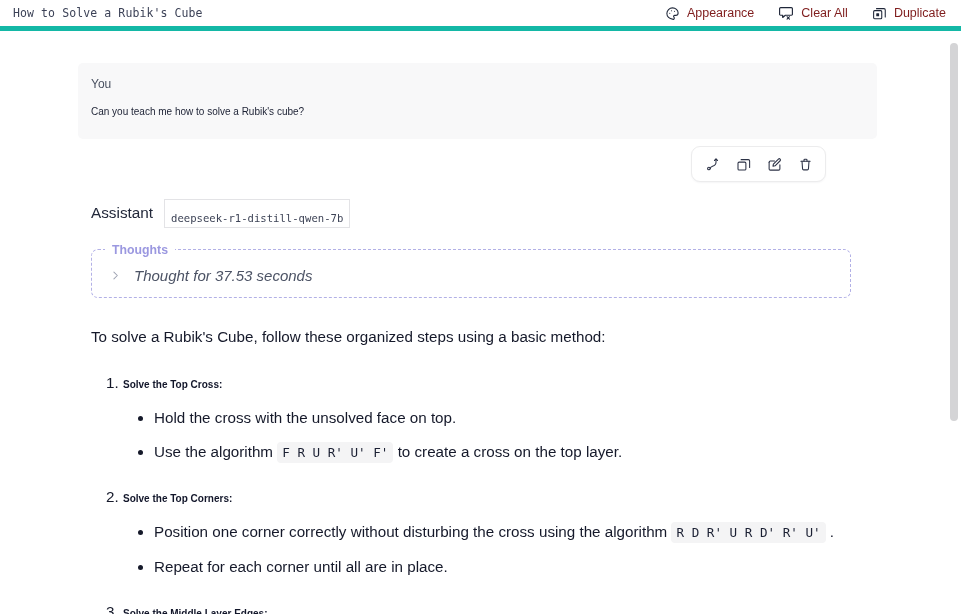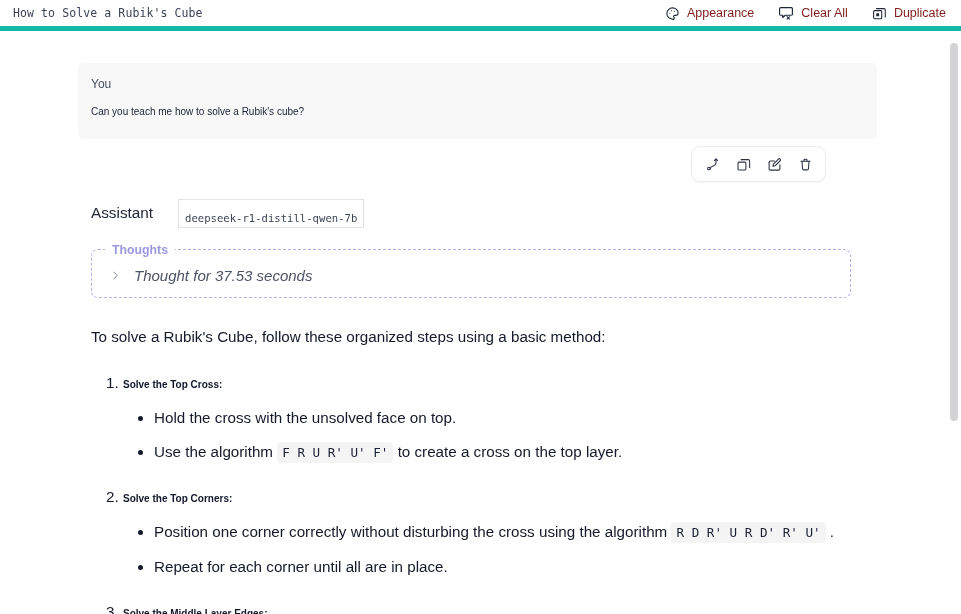--- a/index.html
+++ b/index.html
@@ -115,21 +115,21 @@
   }
   .act-btn svg { display: block; }
 
   
   .assistant-block {
     margin: 17px 52px 0 91px;
   }
   .assistant-head {
     display: flex;
     align-items: center;
-    gap: 25px;
+    gap: 11px;
     margin-bottom: 15px;
   }
   .assistant-head .role-label {
     margin: 0;
     font-size: 15.3px;
     color: #22283a;
   }
   .model-badge {
     font-family: "DejaVu Sans Mono", "Liberation Mono", monospace;
     font-size: 10.6px;

